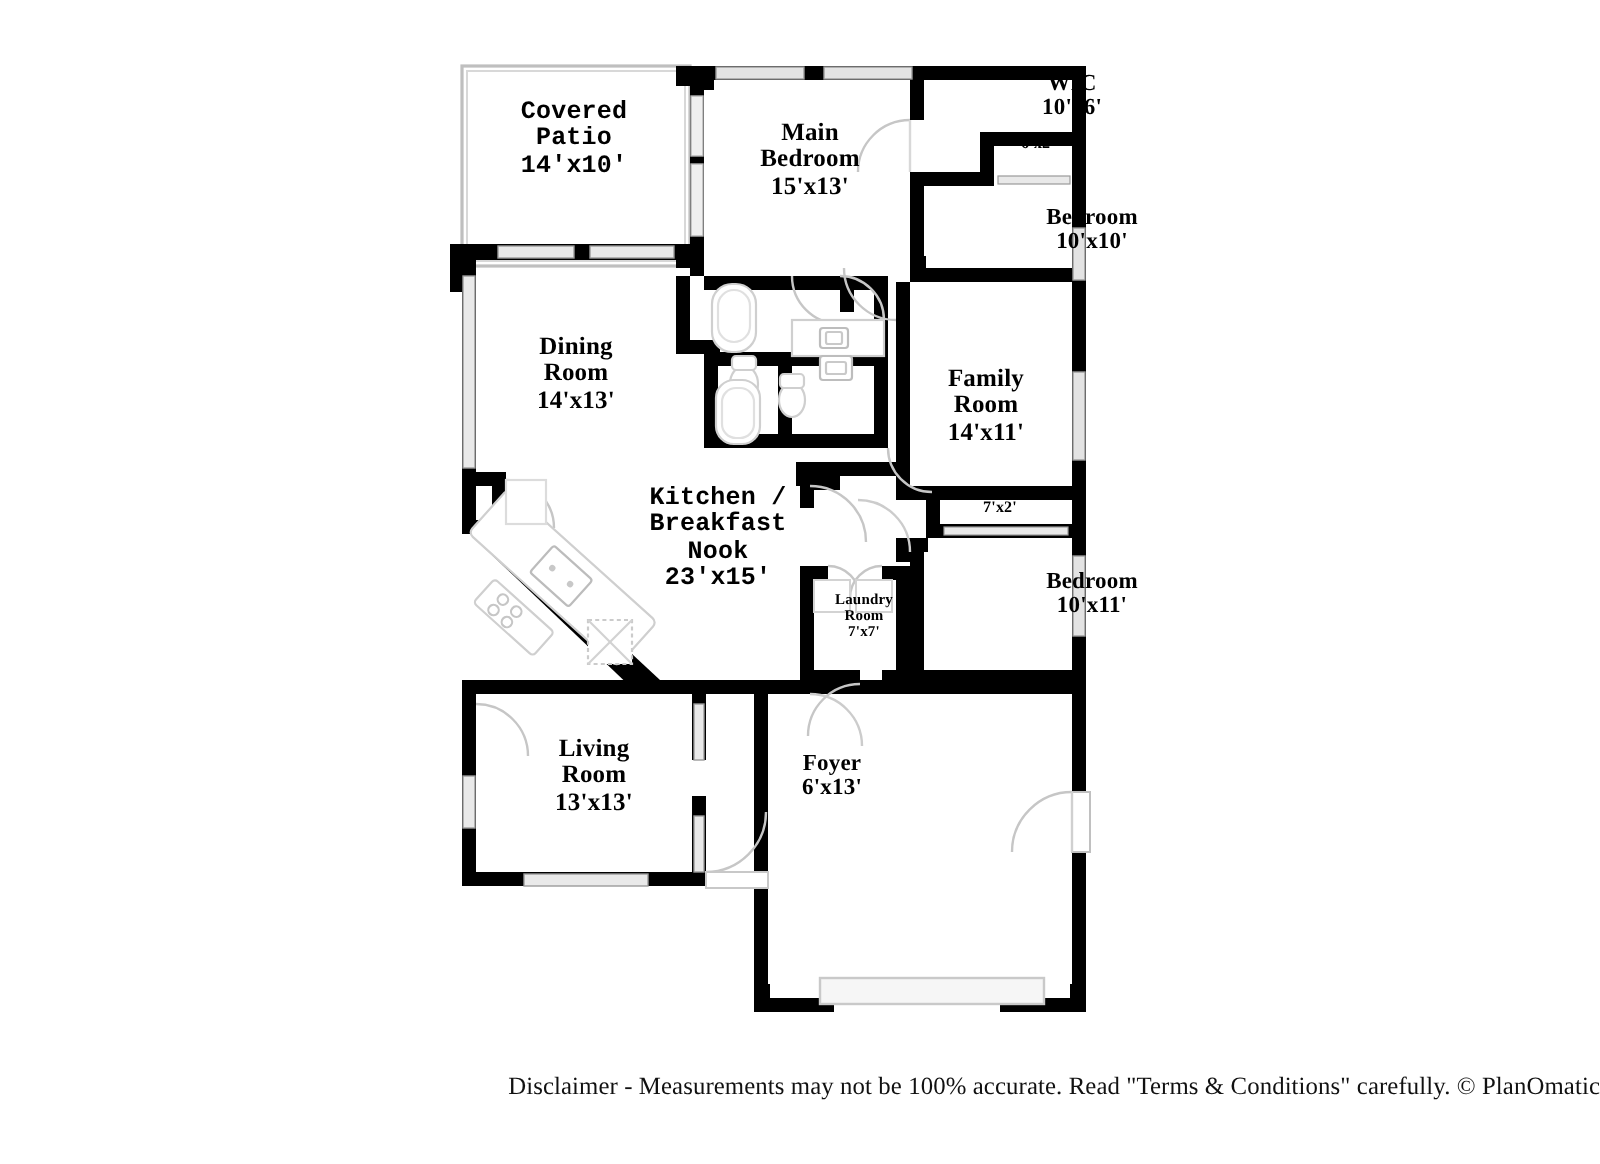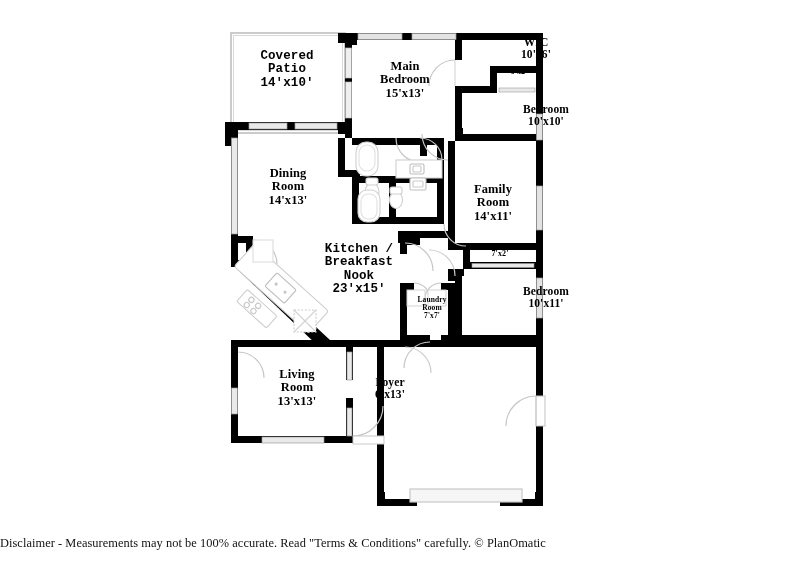--- a/index.html
+++ b/index.html
@@ -40,21 +40,21 @@
   .rl-lg   { font-size: 12.5px; }
   .rl-md   { font-size: 11.5px; margin-left: 44px; }
   .rl-xs   { font-size: 8px;    }
   .rl-tiny { font-size: 7.5px;  }
 
   #disclaimer {
     position: absolute;
     left: 0;
     top: 536px;
     width: 800px;
-    text-align: left;
+    text-align: right;
     font-family: "Liberation Serif", serif;
     font-size: 12.4px;
     color: #111111;
     letter-spacing: 0.05px;
   }
 </style>
 </head>
 <body>
 
 <div id="plan-root">
@@ -306,18 +306,18 @@
 23'x15'</div>
   <div class="room-label rl-xs" style="left:478px; top:250px; width:44px;">7'x2'</div>
   <div class="room-label rl-md" style="left:462px; top:285px; width:80px;">Bedroom
 10'x11'</div>
   <div class="room-label rl-tiny" style="left:408px; top:296px; width:48px;">Laundry
 Room
 7'x7'</div>
   <div class="room-label rl-lg" style="left:258px; top:368px; width:78px;">Living
 Room
 13'x13'</div>
-  <div class="room-label rl-md" style="left:318px; top:376px; width:56px;">Foyer
+  <div class="room-label rl-md" style="left:344px; top:376px; width:56px;">Foyer
 6'x13'</div>
 
   <div id="disclaimer">Disclaimer - Measurements may not be 100% accurate. Read "Terms &amp; Conditions" carefully. © PlanOmatic</div>
 
 </div>
 
 </body></html>

